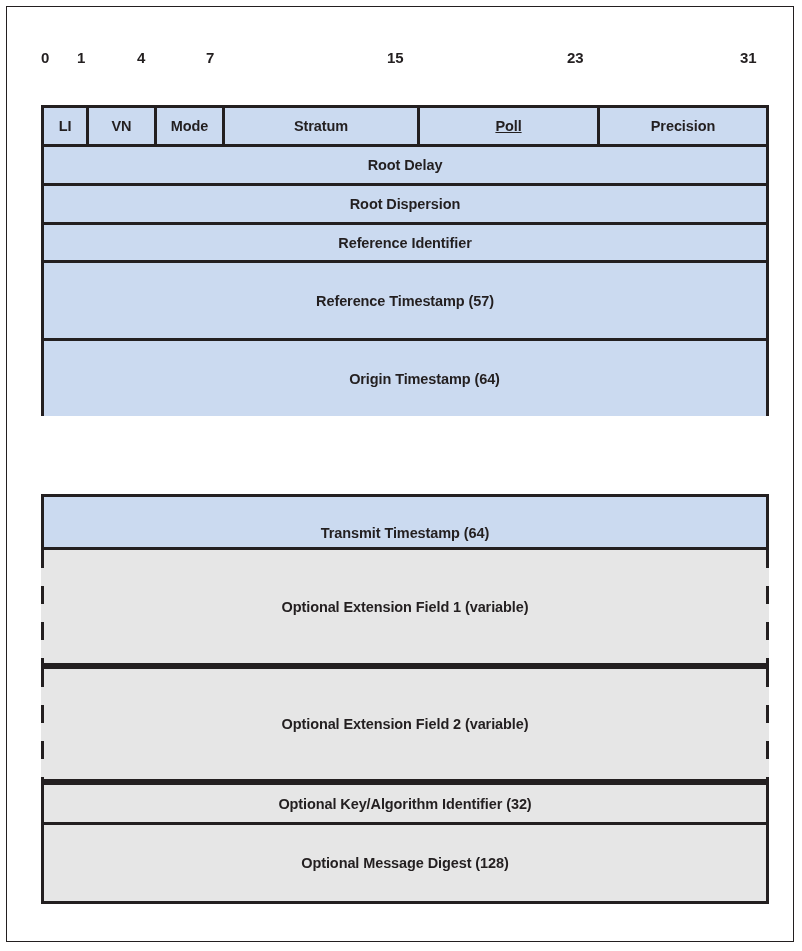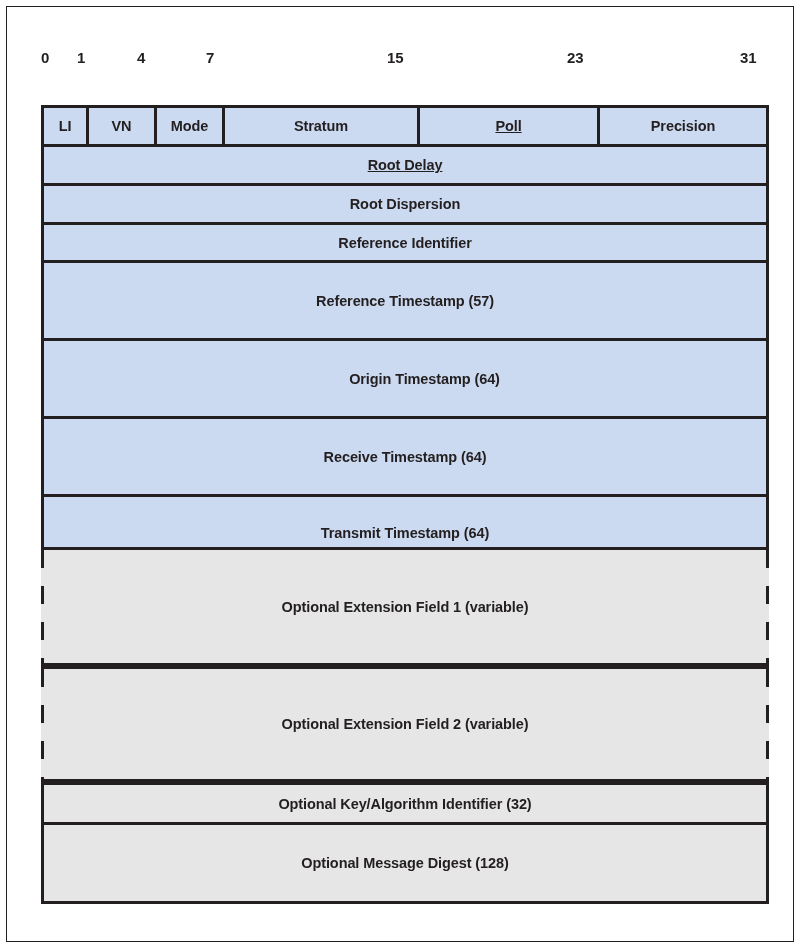--- a/index.html
+++ b/index.html
@@ -163,42 +163,39 @@
     <div class="row blue" style="top:0px; height:39px;">
       <div class="cell" style="width:42px;">LI</div>
       <div class="cell" style="width:68px;">VN</div>
       <div class="cell" style="width:68px;">Mode</div>
       <div class="cell" style="width:195px;">Stratum</div>
       <div class="cell" style="width:180px;text-decoration:underline;">Poll</div>
       <div class="cell" style="flex:1;">Precision</div>
     </div>
 
     <div class="row blue" style="top:39px; height:39px;">
-      <div class="cell" style="width:100%;text-decoration:underline;">Root Delay</div>
+      <div class="cell" style="width:100%;">Root Delay</div>
     </div>
 
     <div class="row blue" style="top:117px; height:38px;">
       <div class="cell" style="width:100%;">Reference Identifier</div>
     </div>
 
     <div class="row blue" style="top:78px; height:39px;">
       <div class="cell" style="width:100%;">Root Dispersion</div>
     </div>
 
     <div class="row blue" style="top:155px; height:78px;">
       <div class="cell" style="width:100%;">Reference Timestamp (57)</div>
     </div>
 
     <div class="row blue" style="top:233px; height:78px;">
       <div class="cell" style="width:100%;padding-left:39px;">Origin Timestamp (64)</div>
     </div>
 
-    <div class="row blue" style="top:311px; height:78px;">
-      <div class="cell" style="width:100%;">Receive Timestamp (64)</div>
-    </div>
 
     <div class="row blue last-blue" style="top:389px; height:78px;">
       <div class="cell" style="width:100%;">Transmit Timestamp (64)</div>
     </div>
 
     <div class="ext-field" style="left:0; top:474px; width:728px; height:119px; background:#e6e6e6;">
       <div class="dash-edge left"></div>
       <div class="dash-edge right"></div>
       <div class="ext-label">Optional Extension Field 1 (variable)</div>
     </div>

